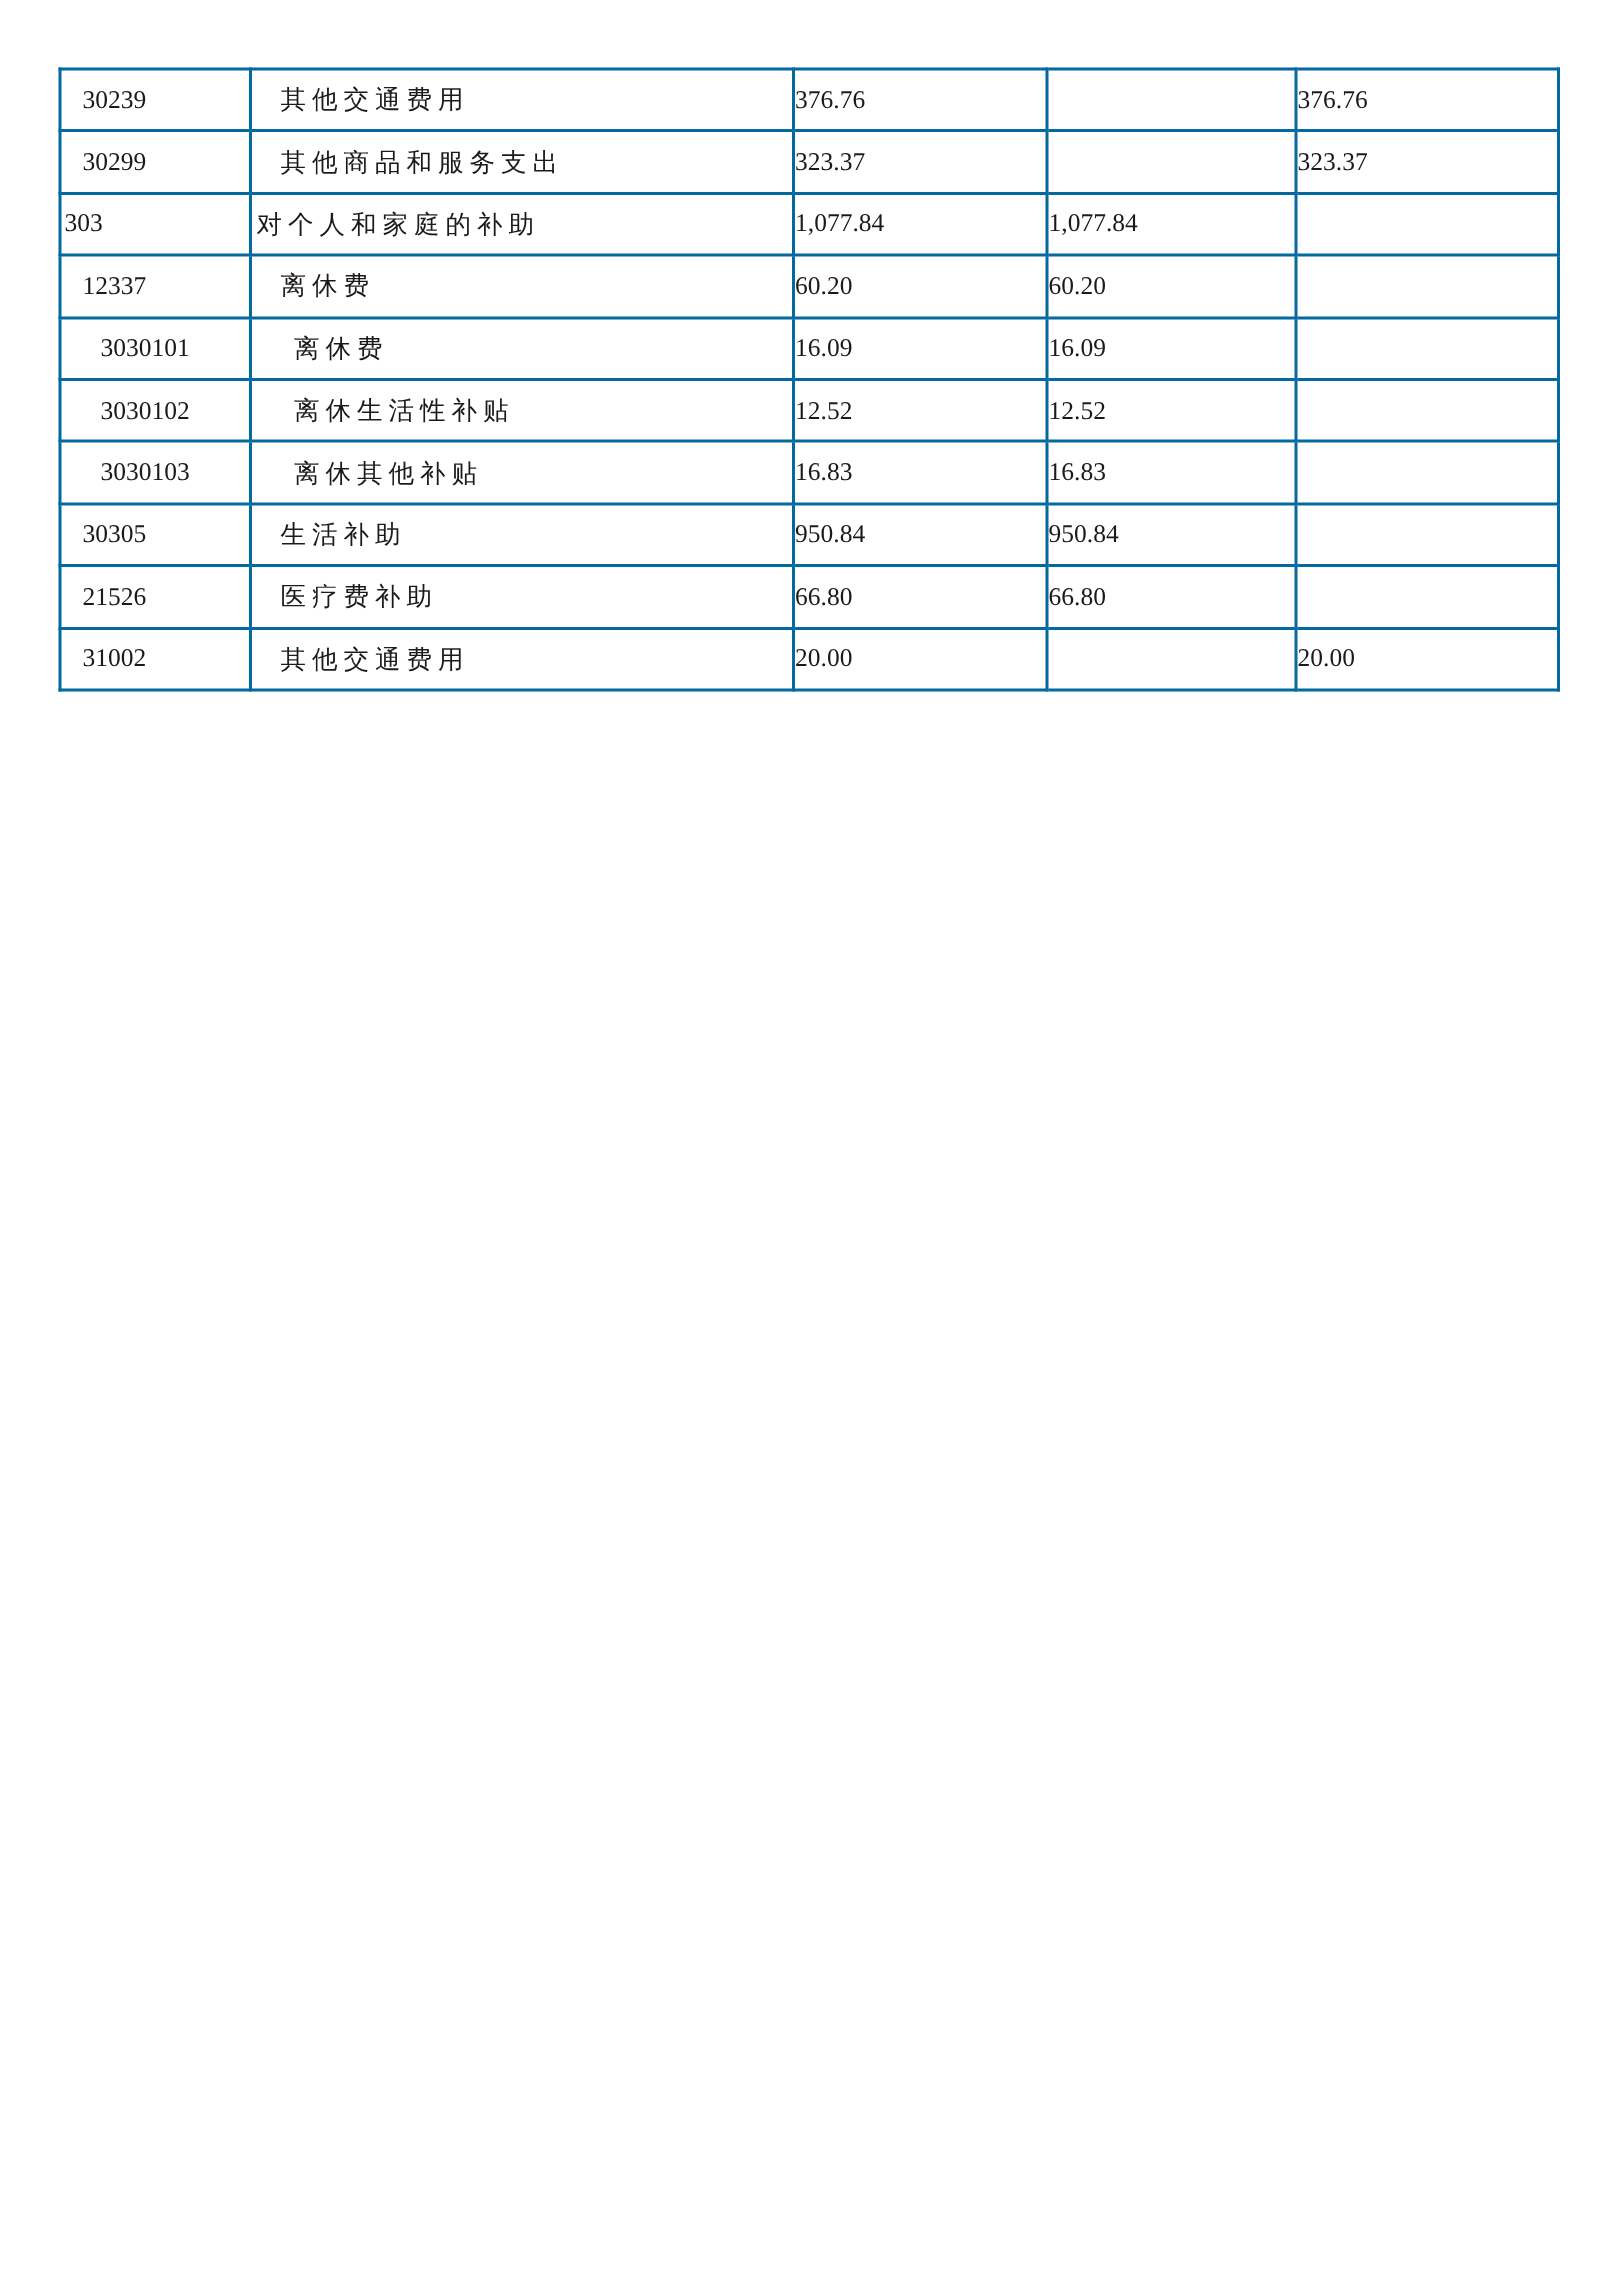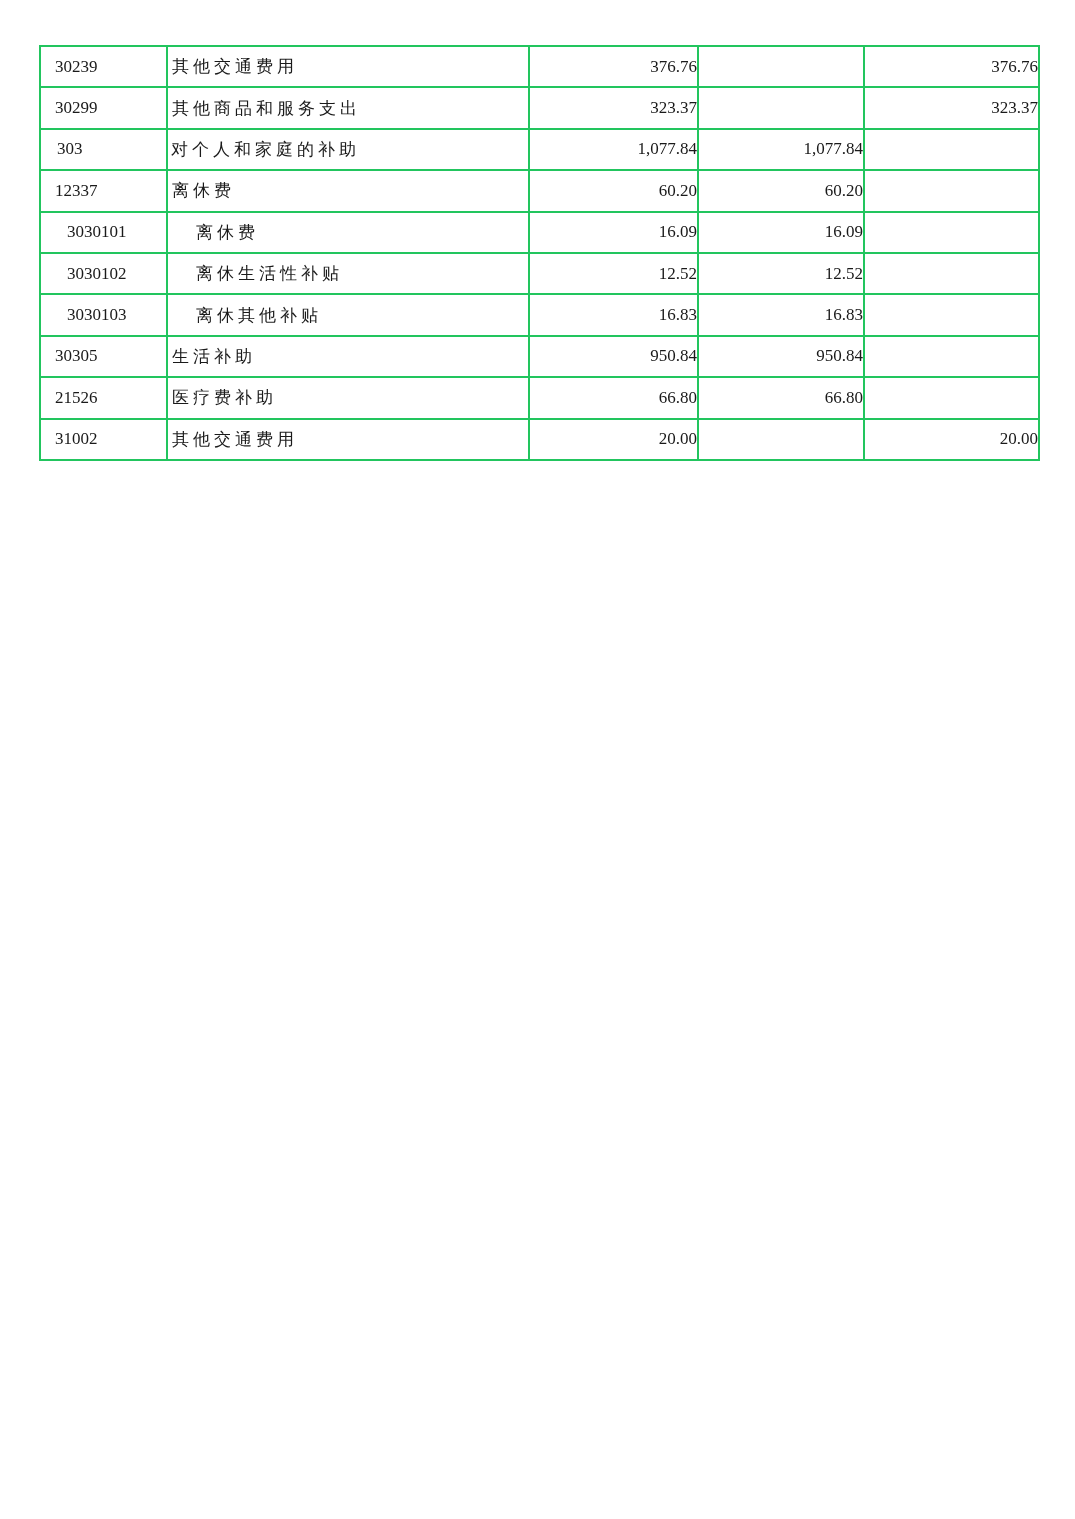--- a/index.html
+++ b/index.html
@@ -20,41 +20,41 @@
     left: 39px;
     top: 45px;
     width: 999px;
     height: 416px;
     border-collapse: collapse;
     table-layout: fixed;
     font-size: 17px;
     color: #1a1a1a;
   }
   table.budget-table td {
-    border: 2px solid #22c55e;
+    border: 2px solid #0369a1;
     padding: 0;
     vertical-align: middle;
     overflow: hidden;
     white-space: nowrap;
   }
   td.code {
     text-align: left;
   }
   td.name {
     text-align: left;
     letter-spacing: 4px;
   }
   td.amt {
-    text-align: right;
+    text-align: left;
     padding-right: 5px;
   }
-  tr.lvl0 td.code { padding-left: 16px; }
+  tr.lvl0 td.code { padding-left: 2px; }
   tr.lvl0 td.name { padding-left: 3px; }
   tr.lvl1 td.code { padding-left: 14px; }
-  tr.lvl1 td.name { padding-left: 4px; font-family: Liberation Mono, monospace; }
+  tr.lvl1 td.name { padding-left: 19px; font-family: Liberation Mono, monospace; }
   tr.lvl2 td.code { padding-left: 26px; }
   tr.lvl2 td.name { padding-left: 28px; }
 </style>
 </head>
 <body>
 
 <div class="page">
   <table class="budget-table">
     <colgroup>
       <col style="width:127px">

